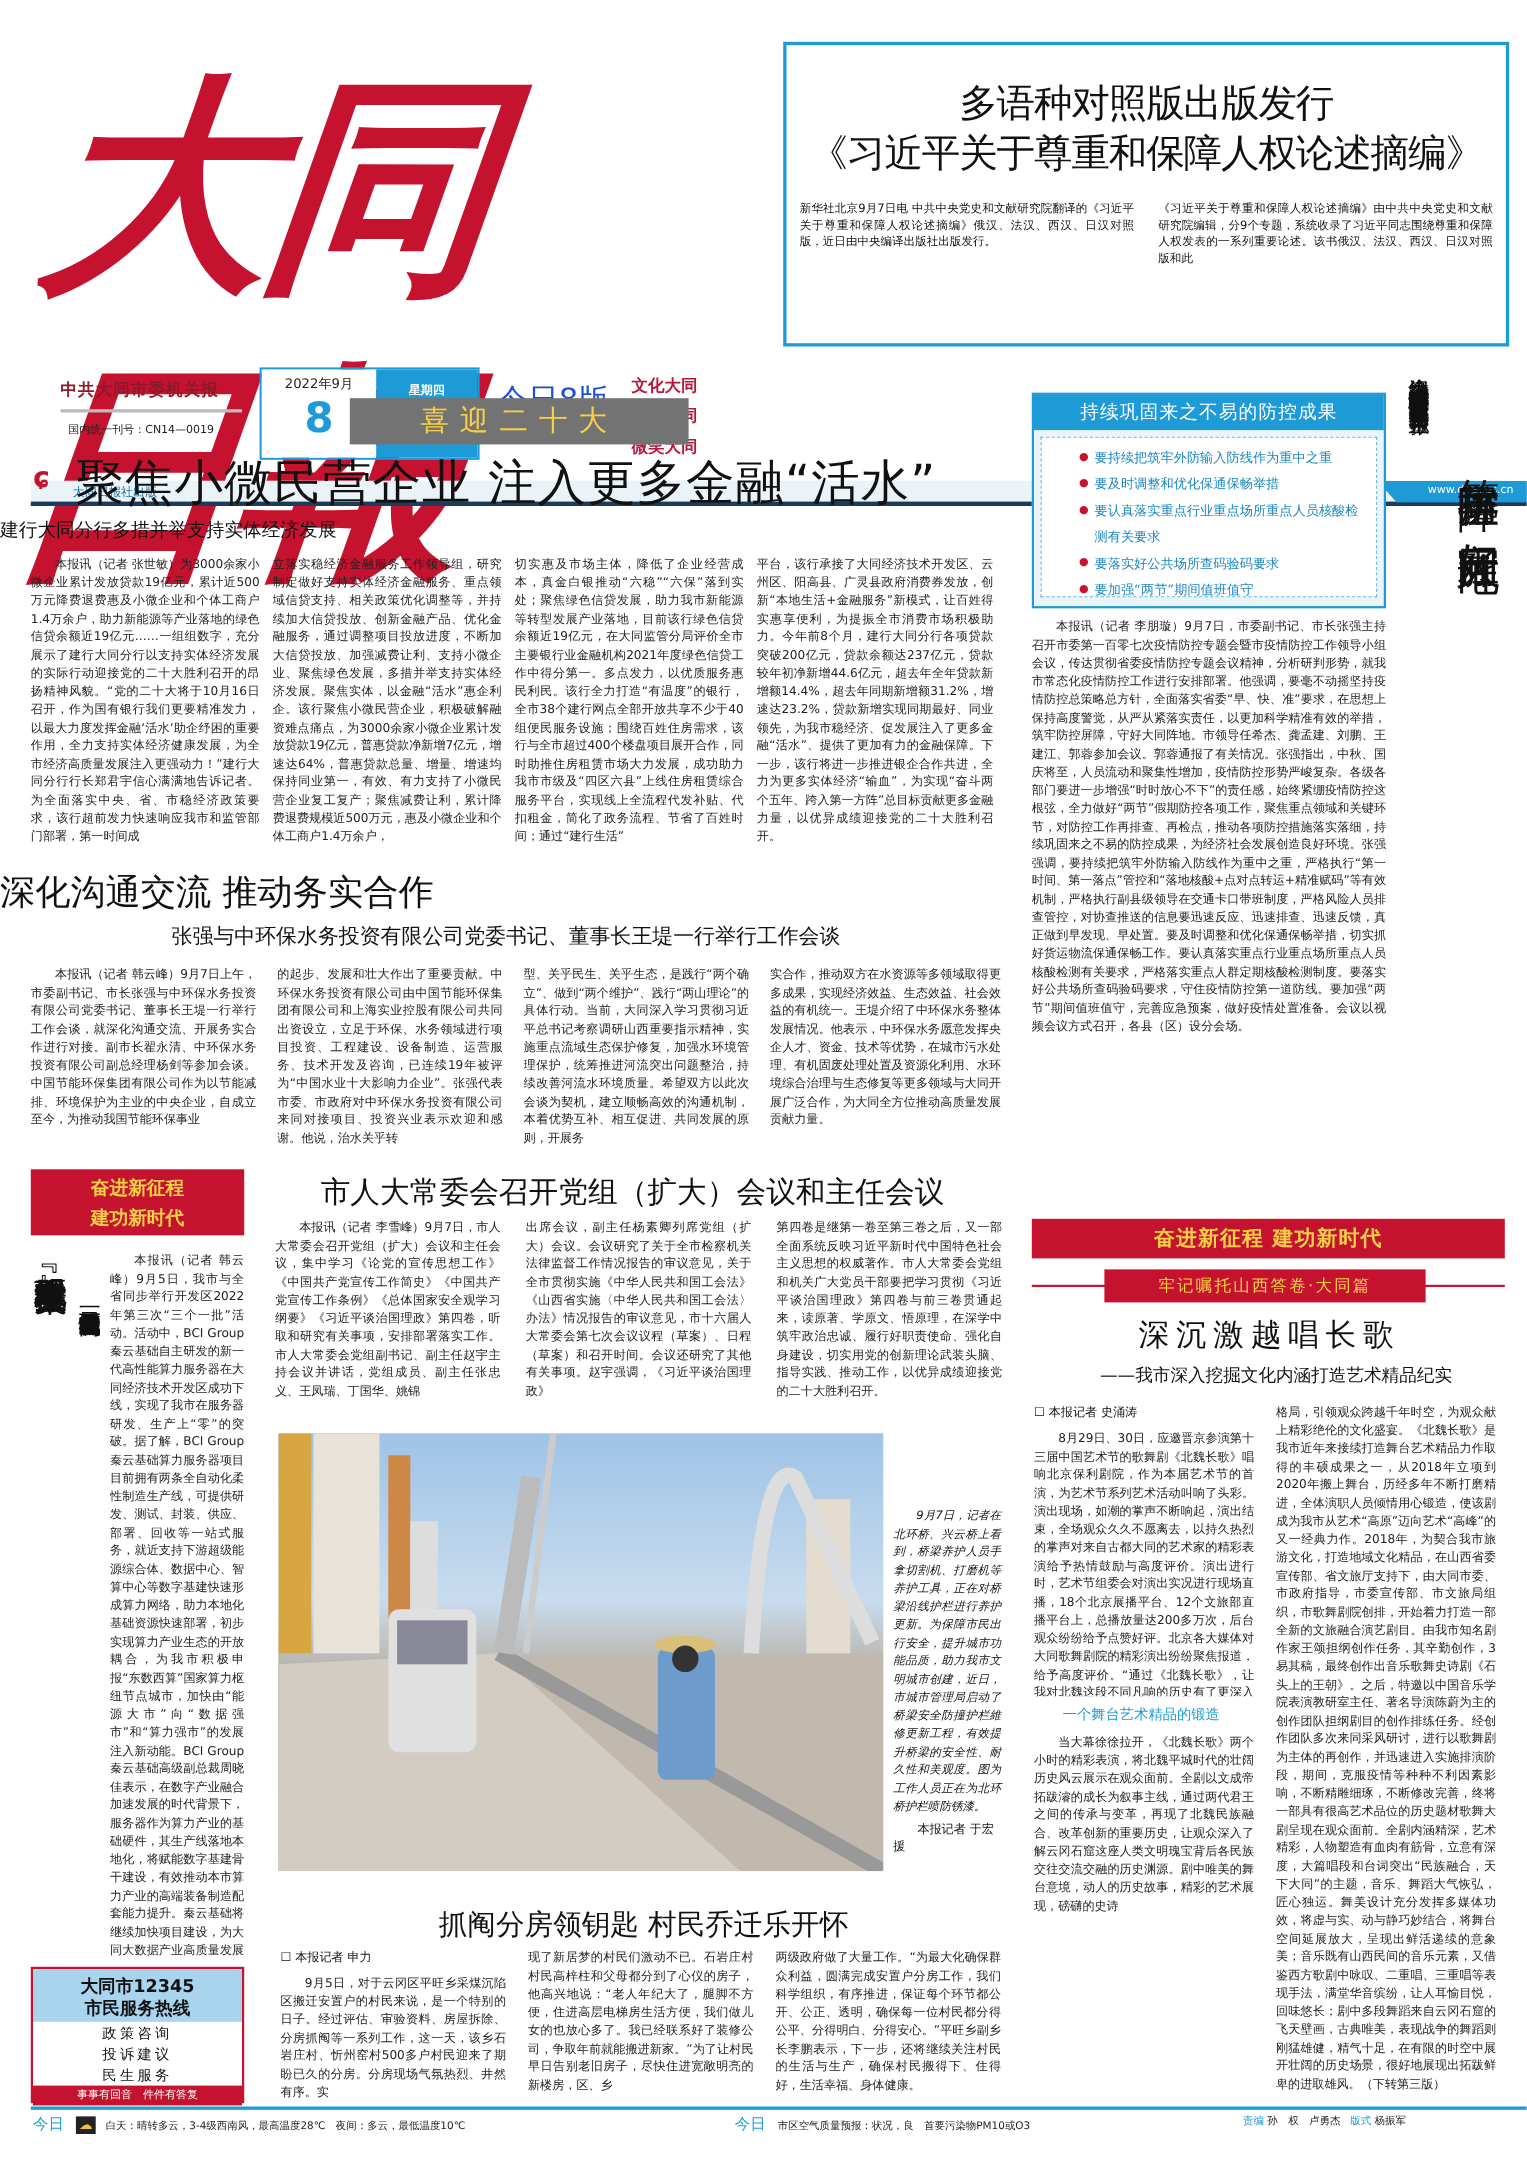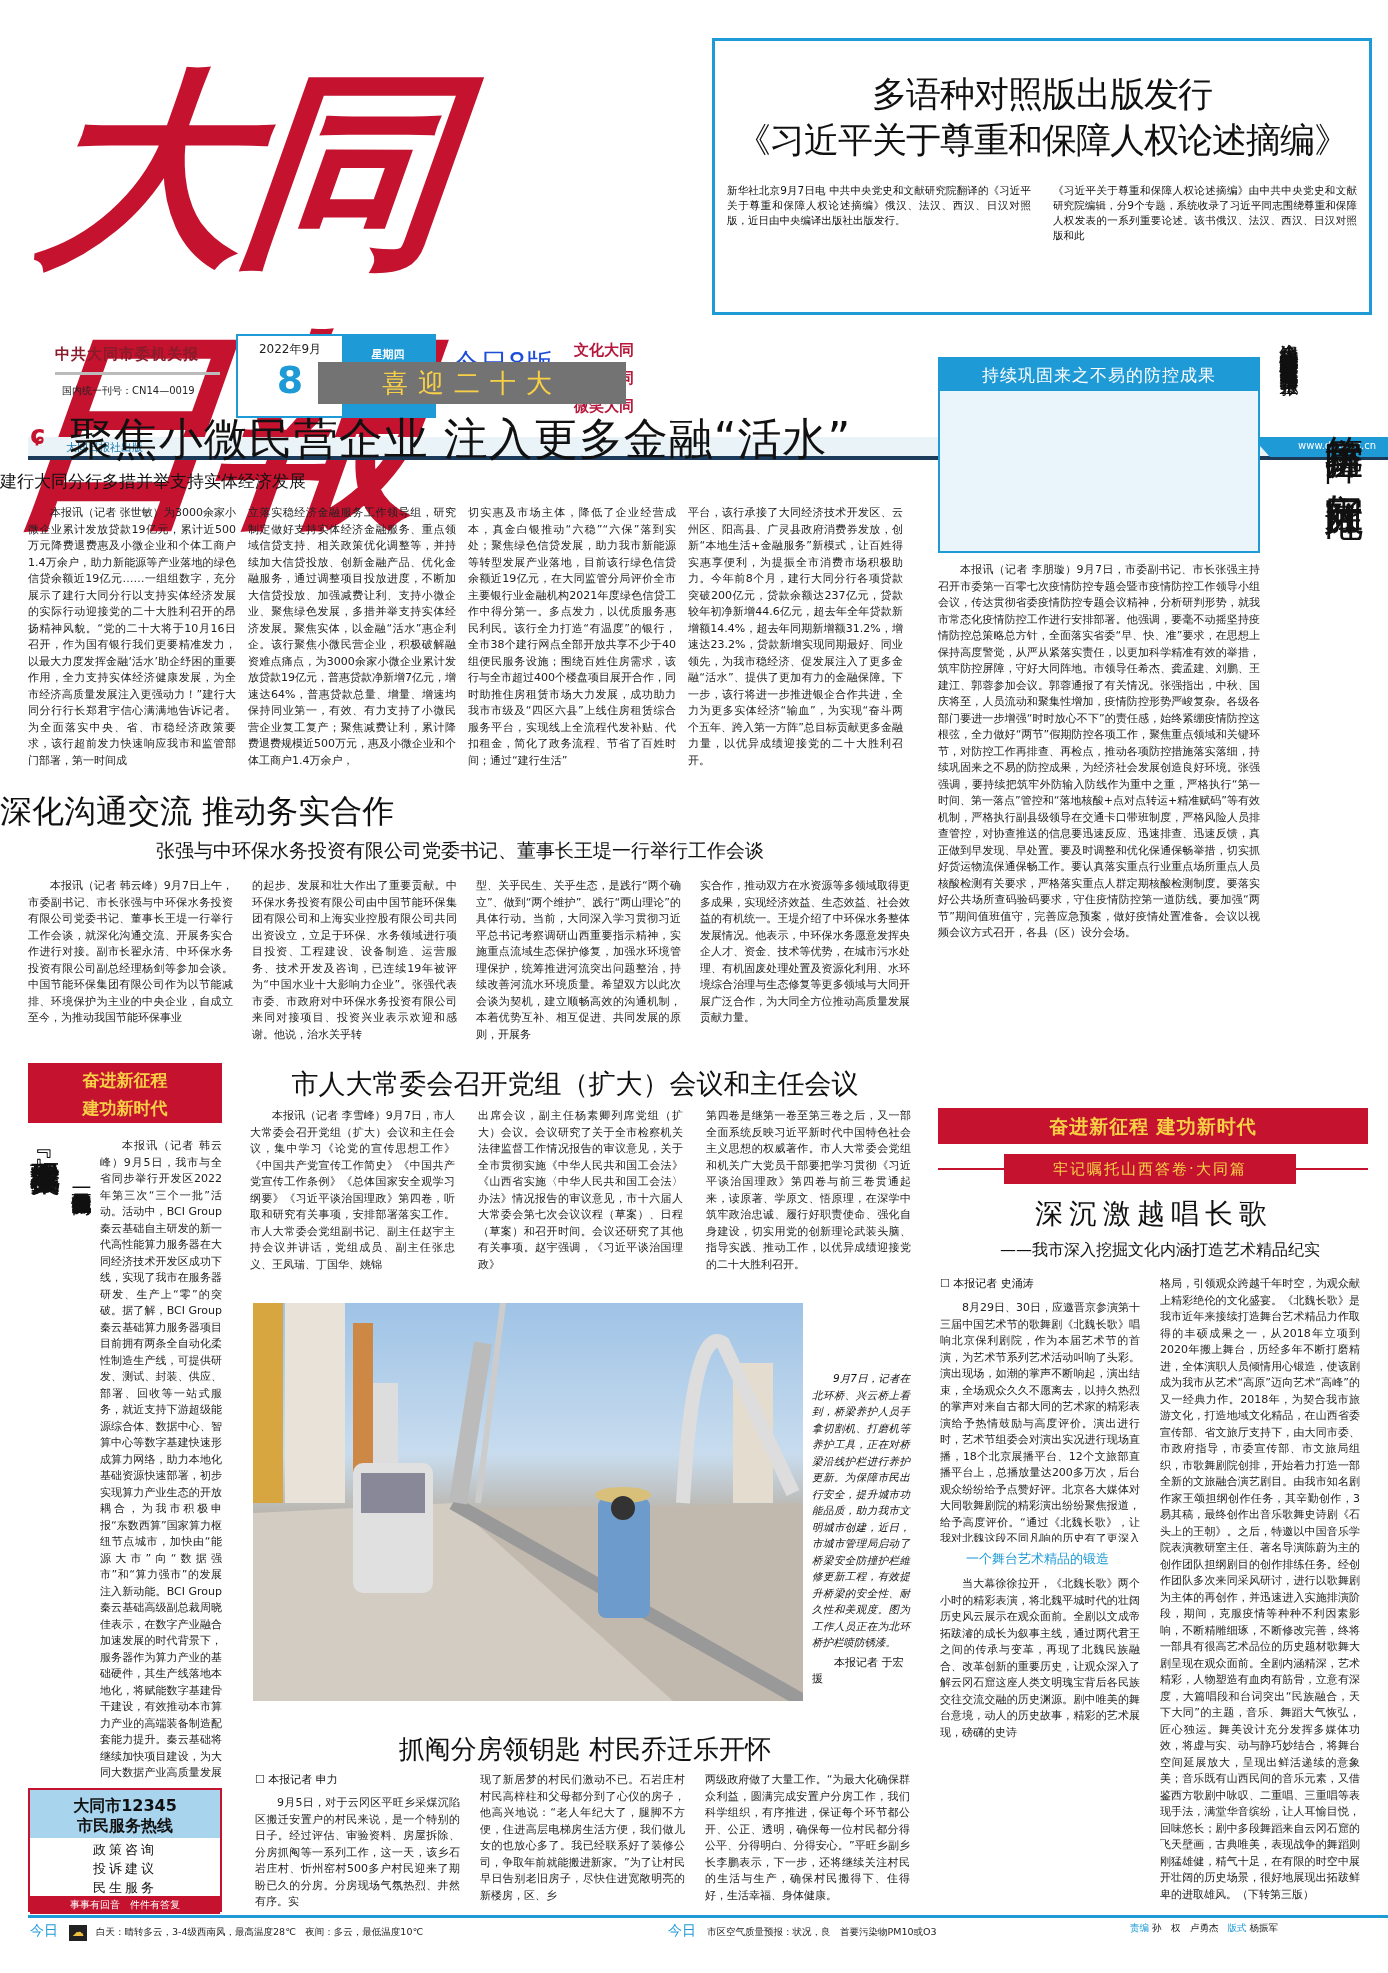--- a/index.html
+++ b/index.html
@@ -111,20 +111,27 @@
 <div class="abs banner">喜迎二十大</div>
 <div class="abs h1a">聚焦小微民营企业 注入更多金融“活水”</div>
 <div class="abs sub1">建行大同分行多措并举支持实体经济发展</div>
 <div class="col body-text" style="left:28px;top:505px;width:208px;height:275px;overflow:hidden">本报讯（记者 张世敏）为3000余家小微企业累计发放贷款19亿元，累计近500万元降费退费惠及小微企业和个体工商户1.4万余户，助力新能源等产业落地的绿色信贷余额近19亿元……一组组数字，充分展示了建行大同分行以支持实体经济发展的实际行动迎接党的二十大胜利召开的昂扬精神风貌。“党的二十大将于10月16日召开，作为国有银行我们更要精准发力，以最大力度发挥金融‘活水’助企纾困的重要作用，全力支持实体经济健康发展，为全市经济高质量发展注入更强动力！”建行大同分行行长郑君宇信心满满地告诉记者。为全面落实中央、省、市稳经济政策要求，该行超前发力快速响应我市和监管部门部署，第一时间成</div>
 <div class="col body-text" style="left:248px;top:505px;width:208px;height:275px;overflow:hidden;text-indent:0">立落实稳经济金融服务工作领导组，研究制定做好支持实体经济金融服务、重点领域信贷支持、相关政策优化调整等，并持续加大信贷投放、创新金融产品、优化金融服务，通过调整项目投放进度，不断加大信贷投放、加强减费让利、支持小微企业、聚焦绿色发展，多措并举支持实体经济发展。聚焦实体，以金融“活水”惠企利企。该行聚焦小微民营企业，积极破解融资难点痛点，为3000余家小微企业累计发放贷款19亿元，普惠贷款净新增7亿元，增速达64%，普惠贷款总量、增量、增速均保持同业第一，有效、有力支持了小微民营企业复工复产；聚焦减费让利，累计降费退费规模近500万元，惠及小微企业和个体工商户1.4万余户，</div>
 <div class="col body-text" style="left:468px;top:505px;width:208px;height:275px;overflow:hidden;text-indent:0">切实惠及市场主体，降低了企业经营成本，真金白银推动“六稳”“六保”落到实处；聚焦绿色信贷发展，助力我市新能源等转型发展产业落地，目前该行绿色信贷余额近19亿元，在大同监管分局评价全市主要银行业金融机构2021年度绿色信贷工作中得分第一。多点发力，以优质服务惠民利民。该行全力打造“有温度”的银行，全市38个建行网点全部开放共享不少于40组便民服务设施；围绕百姓住房需求，该行与全市超过400个楼盘项目展开合作，同时助推住房租赁市场大力发展，成功助力我市市级及“四区六县”上线住房租赁综合服务平台，实现线上全流程代发补贴、代扣租金，简化了政务流程、节省了百姓时间；通过“建行生活”</div>
 <div class="col body-text" style="left:688px;top:505px;width:215px;height:275px;overflow:hidden;text-indent:0">平台，该行承接了大同经济技术开发区、云州区、阳高县、广灵县政府消费券发放，创新“本地生活+金融服务”新模式，让百姓得实惠享便利，为提振全市消费市场积极助力。今年前8个月，建行大同分行各项贷款突破200亿元，贷款余额达237亿元，贷款较年初净新增44.6亿元，超去年全年贷款新增额14.4%，超去年同期新增额31.2%，增速达23.2%，贷款新增实现同期最好、同业领先，为我市稳经济、促发展注入了更多金融“活水”、提供了更加有力的金融保障。下一步，该行将进一步推进银企合作共进，全力为更多实体经济“输血”，为实现“奋斗两个五年、跨入第一方阵”总目标贡献更多金融力量，以优异成绩迎接党的二十大胜利召开。</div>
 
 <div class="abs fk-box">
   <div class="fk-title">持续巩固来之不易的防控成果</div>
+  <ul class="fk-list">
+    <li>要持续把筑牢外防输入防线作为重中之重</li>
+    <li>要及时调整和优化保通保畅举措</li>
+    <li>要认真落实重点行业重点场所重点人员核酸检测有关要求</li>
+    <li>要落实好公共场所查码验码要求</li>
+    <li>要加强“两节”期间值班值守</li>
+  </ul>
 </div>
 <div class="abs vt vsub" style="height:720px">张强主持召开市委第一百零七次疫情防控专题会暨市疫情防控工作领导小组会议</div>
 <div class="abs vt vmain" style="height:620px">筑牢防控屏障 守好大同阵地</div>
 <div class="col body-text" style="left:938px;top:562px;width:322px;height:488px;overflow:hidden">本报讯（记者 李朋璇）9月7日，市委副书记、市长张强主持召开市委第一百零七次疫情防控专题会暨市疫情防控工作领导小组会议，传达贯彻省委疫情防控专题会议精神，分析研判形势，就我市常态化疫情防控工作进行安排部署。他强调，要毫不动摇坚持疫情防控总策略总方针，全面落实省委“早、快、准”要求，在思想上保持高度警觉，从严从紧落实责任，以更加科学精准有效的举措，筑牢防控屏障，守好大同阵地。市领导任希杰、龚孟建、刘鹏、王建江、郭蓉参加会议。郭蓉通报了有关情况。张强指出，中秋、国庆将至，人员流动和聚集性增加，疫情防控形势严峻复杂。各级各部门要进一步增强“时时放心不下”的责任感，始终紧绷疫情防控这根弦，全力做好“两节”假期防控各项工作，聚焦重点领域和关键环节，对防控工作再排查、再检点，推动各项防控措施落实落细，持续巩固来之不易的防控成果，为经济社会发展创造良好环境。张强强调，要持续把筑牢外防输入防线作为重中之重，严格执行“第一时间、第一落点”管控和“落地核酸+点对点转运+精准赋码”等有效机制，严格执行副县级领导在交通卡口带班制度，严格风险人员排查管控，对协查推送的信息要迅速反应、迅速排查、迅速反馈，真正做到早发现、早处置。要及时调整和优化保通保畅举措，切实抓好货运物流保通保畅工作。要认真落实重点行业重点场所重点人员核酸检测有关要求，严格落实重点人群定期核酸检测制度。要落实好公共场所查码验码要求，守住疫情防控第一道防线。要加强“两节”期间值班值守，完善应急预案，做好疫情处置准备。会议以视频会议方式召开，各县（区）设分会场。</div>
 
 <div class="abs h2">深化沟通交流 推动务实合作</div>
 <div class="abs sub2">张强与中环保水务投资有限公司党委书记、董事长王堤一行举行工作会谈</div>
 <div class="col body-text" style="left:28px;top:878px;width:205px;height:170px;overflow:hidden">本报讯（记者 韩云峰）9月7日上午，市委副书记、市长张强与中环保水务投资有限公司党委书记、董事长王堤一行举行工作会谈，就深化沟通交流、开展务实合作进行对接。副市长翟永清、中环保水务投资有限公司副总经理杨剑等参加会谈。中国节能环保集团有限公司作为以节能减排、环境保护为主业的中央企业，自成立至今，为推动我国节能环保事业</div>
 <div class="col body-text" style="left:252px;top:878px;width:205px;height:170px;overflow:hidden;text-indent:0">的起步、发展和壮大作出了重要贡献。中环保水务投资有限公司由中国节能环保集团有限公司和上海实业控股有限公司共同出资设立，立足于环保、水务领域进行项目投资、工程建设、设备制造、运营服务、技术开发及咨询，已连续19年被评为“中国水业十大影响力企业”。张强代表市委、市政府对中环保水务投资有限公司来同对接项目、投资兴业表示欢迎和感谢。他说，治水关乎转</div>
 <div class="col body-text" style="left:476px;top:878px;width:205px;height:170px;overflow:hidden;text-indent:0">型、关乎民生、关乎生态，是践行“两个确立”、做到“两个维护”、践行“两山理论”的具体行动。当前，大同深入学习贯彻习近平总书记考察调研山西重要指示精神，实施重点流域生态保护修复，加强水环境管理保护，统筹推进河流突出问题整治，持续改善河流水环境质量。希望双方以此次会谈为契机，建立顺畅高效的沟通机制，本着优势互补、相互促进、共同发展的原则，开展务</div>

